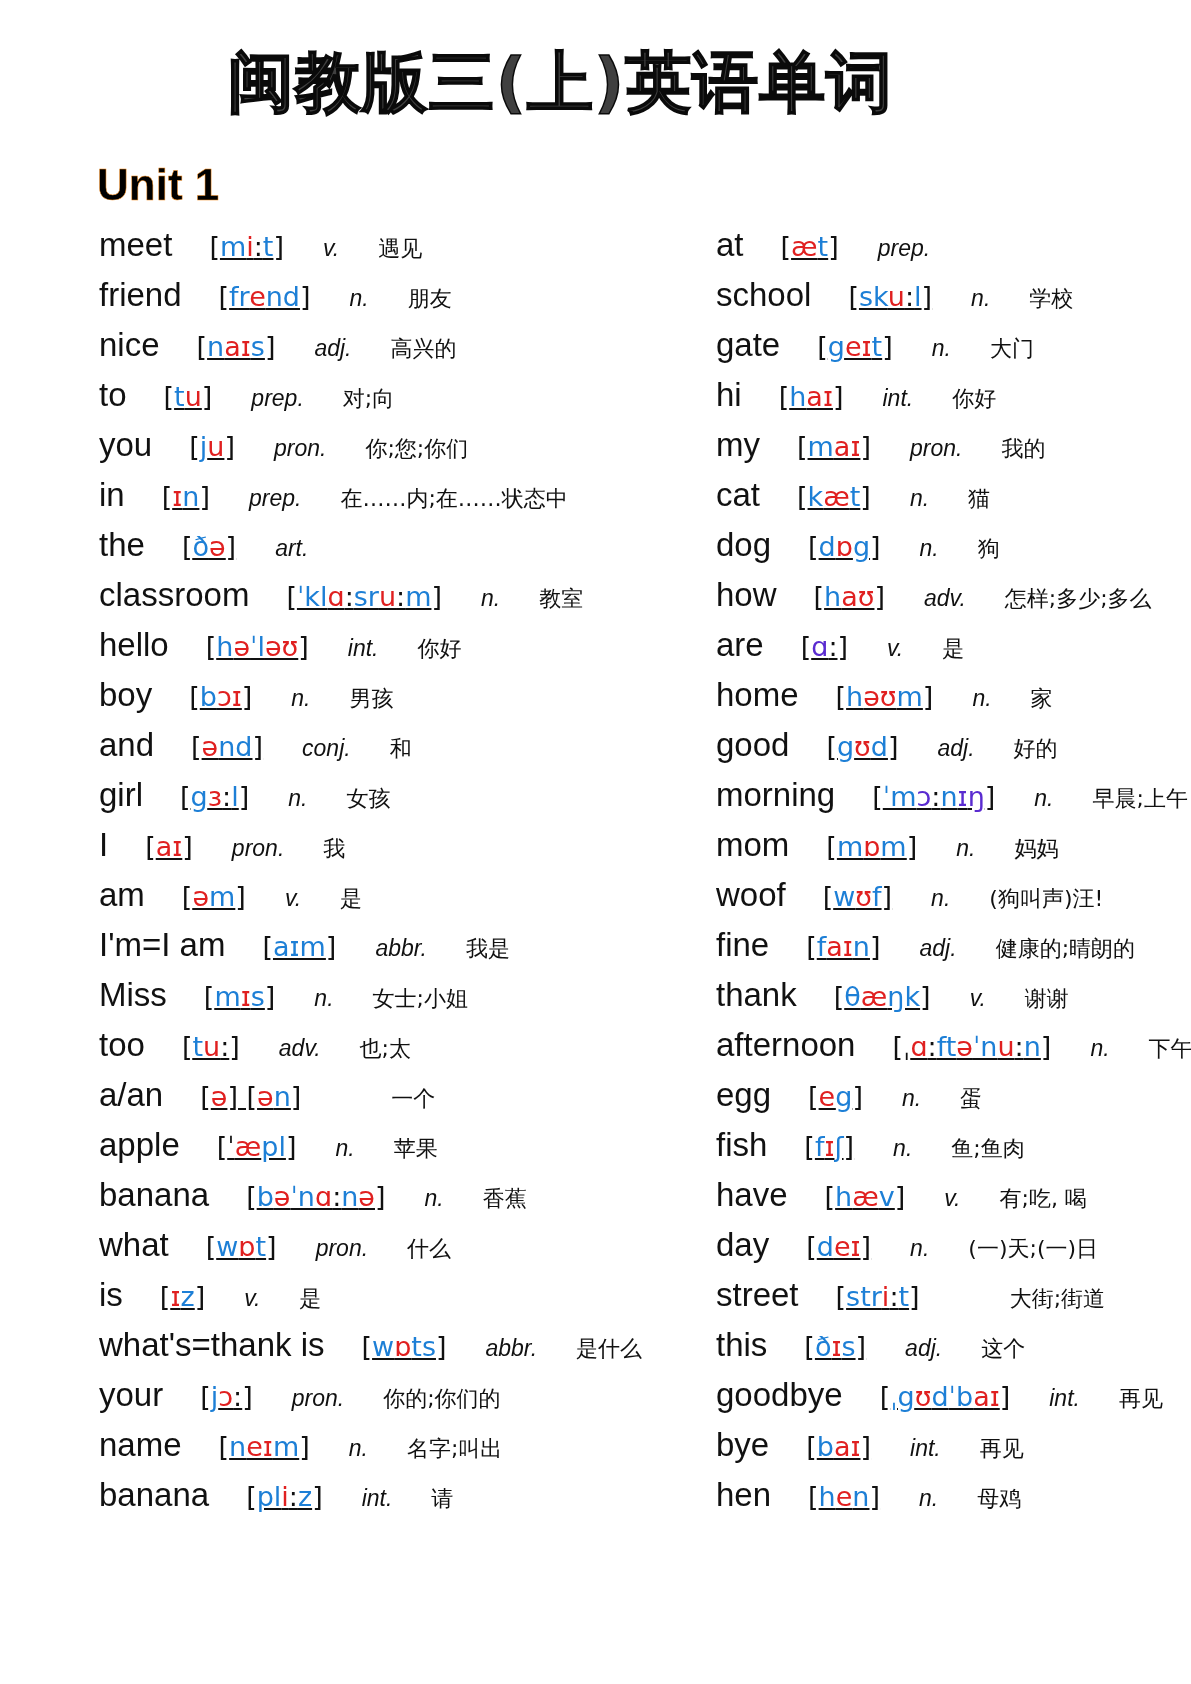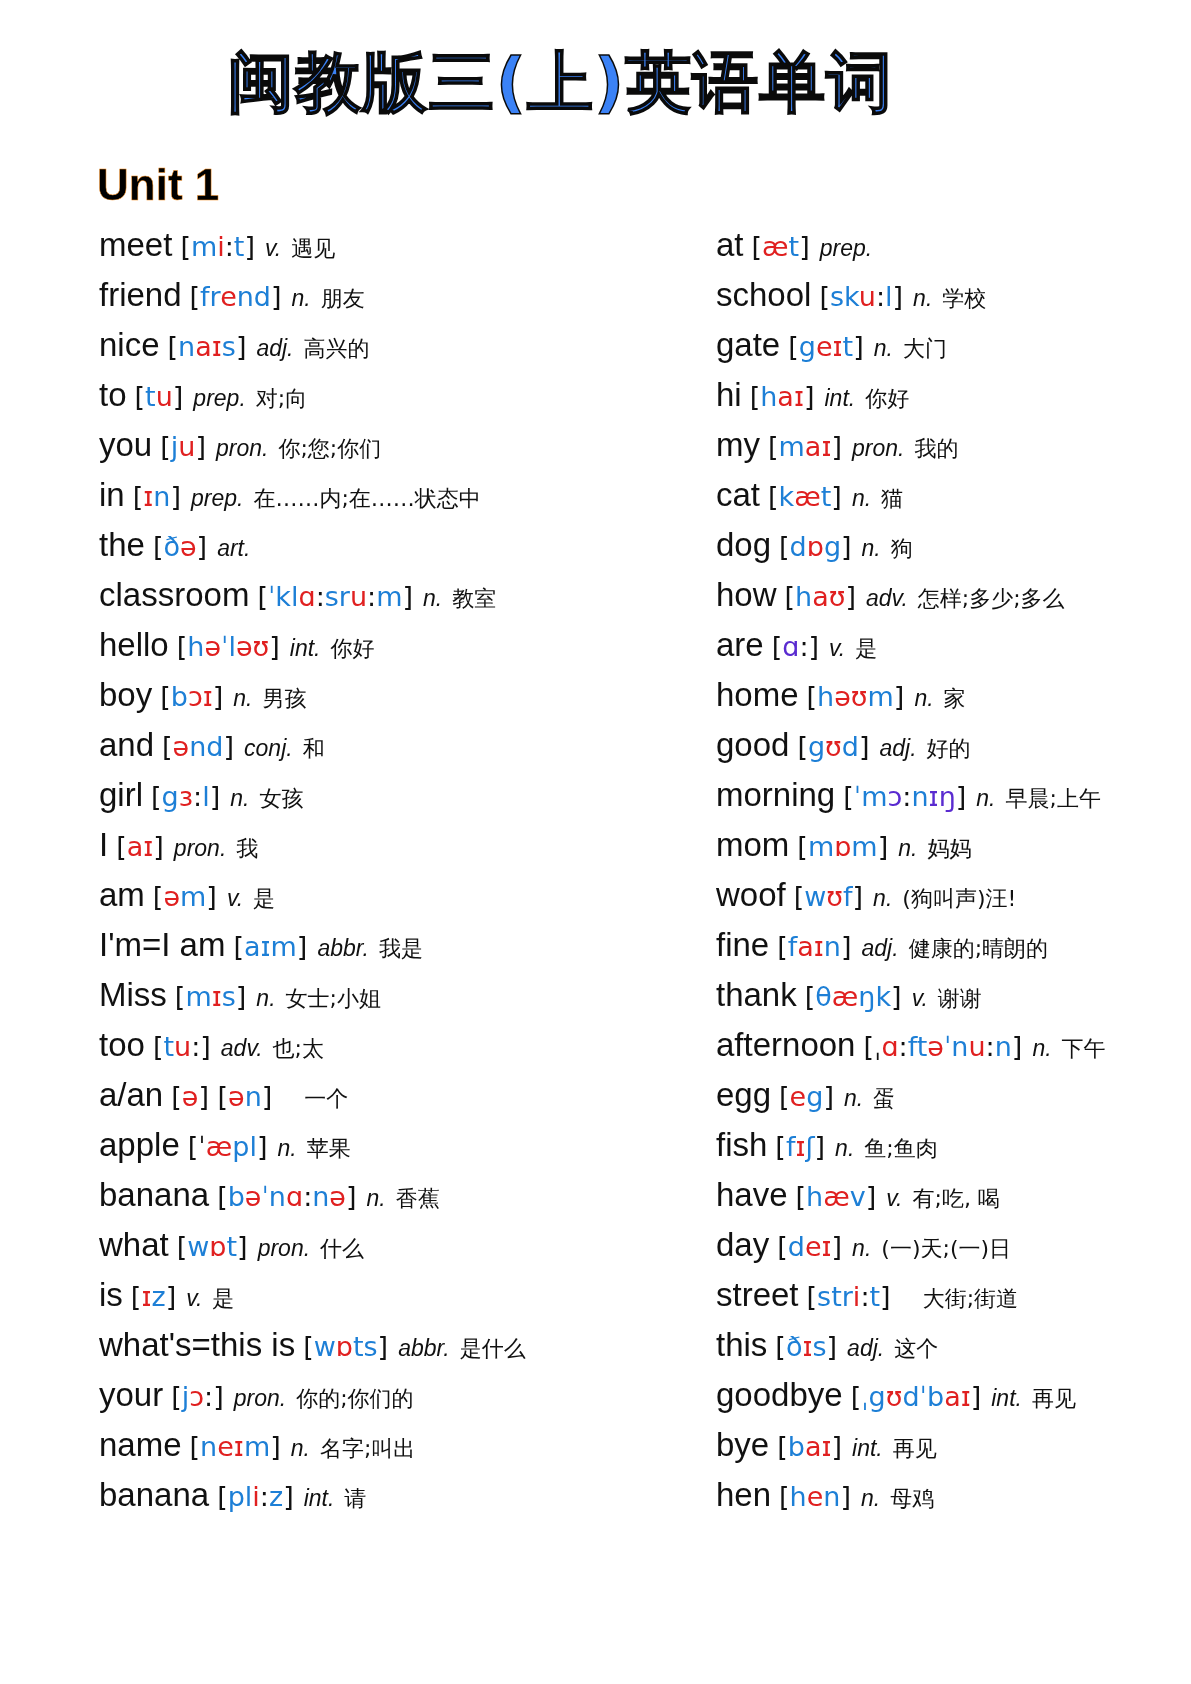--- a/index.html
+++ b/index.html
@@ -4,40 +4,40 @@
 <style>
   html, body { margin: 0; padding: 0; background: #ffffff; }
   body {
     width: 1191px; height: 1684px; position: relative; overflow: hidden;
     font-family: "DejaVu Sans", "Liberation Sans", sans-serif;
     color: #111111;
   }
   .title {
     position: absolute; left: 0; width: 1051px; top: 38px;
     text-align: center; font-size: 66px; font-weight: 900;
-    letter-spacing: 1px; color: #3b82f6;
+    letter-spacing: 1px; color: #404040;
     font-family: "DejaVu Sans", sans-serif;
     -webkit-text-stroke: 1.5px #0a0a0a;
     padding-left: 70px; box-sizing: border-box;
   }
   .unit {
     position: absolute; left: 97px; top: 160px;
     font-size: 44px; font-weight: bold; color: #000000;
     font-family: "Liberation Sans", sans-serif;
     -webkit-text-stroke: 0.5px #f28a1c;
   }
   .col { position: absolute; top: 220px; }
   .col.left { left: 99px; }
   .col.right { left: 716px; }
   .row {
     height: 50px; line-height: 50px; white-space: nowrap;
-    display: flex; align-items: baseline;
+    display: flex; align-items: baseline; gap: 29px;
   }
   .word { font-size: 33px; font-family: "Liberation Sans", sans-serif; color: #111; }
-  .ph { font-size: 27px; font-family: "DejaVu Sans", sans-serif; margin-left: 8px; color: #111; }
+  .ph { font-size: 27px; font-family: "DejaVu Sans", sans-serif; margin-left: 8px; color: #111; text-decoration: underline; }
   .ph .b { color: #1d7fd6; }
   .ph .r { color: #e02020; }
   .ph .p { color: #5a2bd0; }
   .ph .k { color: #111; }
   .pos { font-size: 23px; font-style: italic; font-family: "Liberation Sans", sans-serif; margin-left: 10px; color: #111; }
   .cn { font-size: 22px; margin-left: 10px; color: #111; font-family: "DejaVu Sans", sans-serif; }
 </style>
 </head>
 <body>
 
@@ -170,21 +170,21 @@
     <span class="pos">pron.</span>
     <span class="cn">什么</span>
   </div>
     <div class="row">
     <span class="word">is</span>
     <span class="ph"><span class="k">[</span><span class="r">ɪ</span><span class="b">z</span><span class="k">]</span></span>
     <span class="pos">v.</span>
     <span class="cn">是</span>
   </div>
     <div class="row">
-    <span class="word">what's=this is</span>
+    <span class="word">what's=thank is</span>
     <span class="ph"><span class="k">[</span><span class="b">w</span><span class="r">ɒ</span><span class="b">ts</span><span class="k">]</span></span>
     <span class="pos">abbr.</span>
     <span class="cn">是什么</span>
   </div>
     <div class="row">
     <span class="word">your</span>
     <span class="ph"><span class="k">[</span><span class="b">j</span><span class="r">ɔ</span><span class="k">:</span><span class="k">]</span></span>
     <span class="pos">pron.</span>
     <span class="cn">你的;你们的</span>
   </div>

